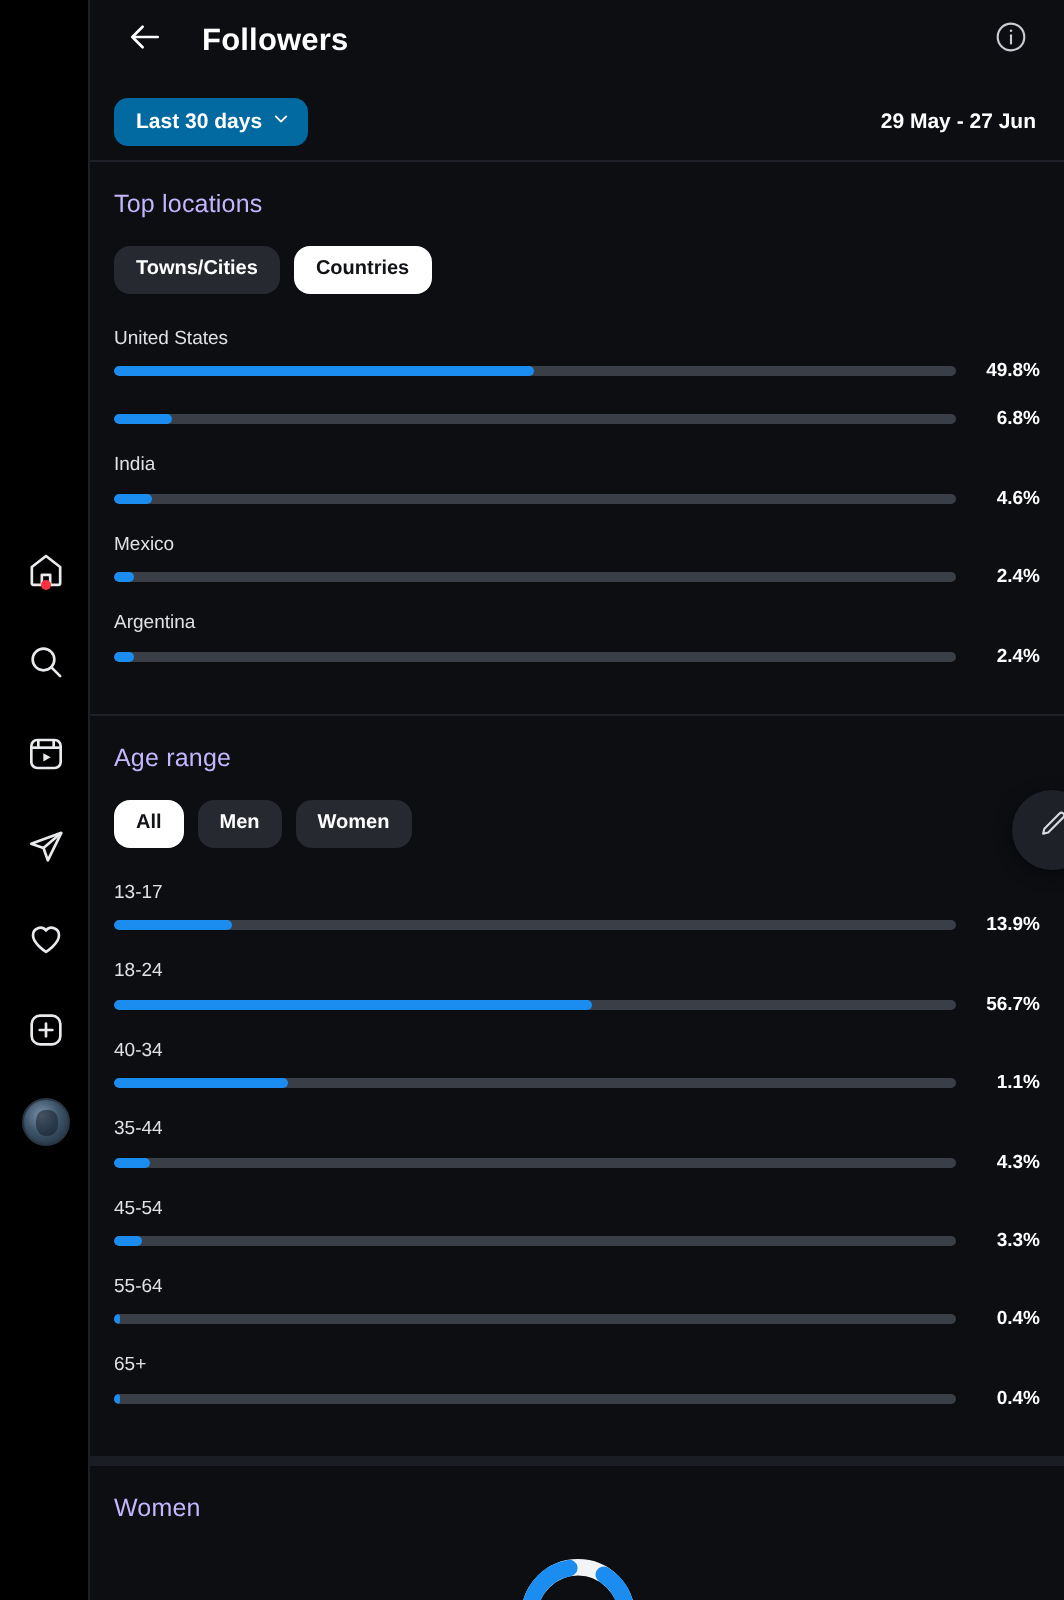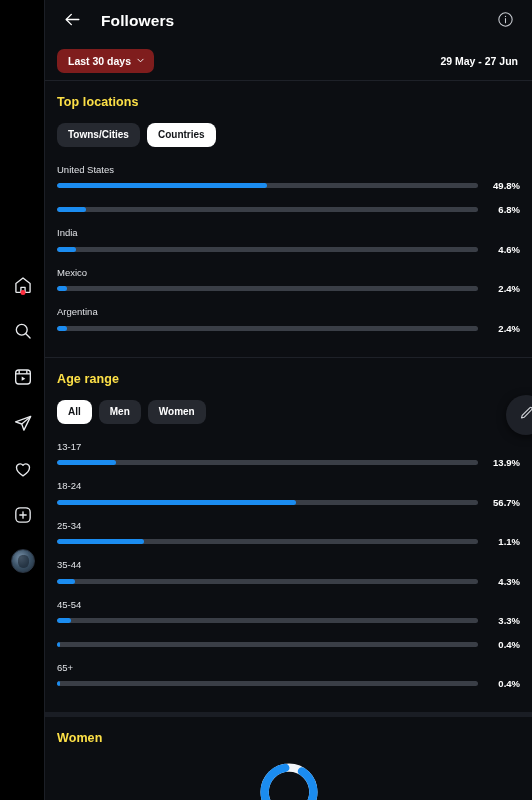--- a/index.html
+++ b/index.html
@@ -90,42 +90,42 @@
     cursor: pointer;
   }
 
   
   .filterbar {
     height: 38px;
     display: flex; align-items: center;
     padding: 0 12px 0 12px;
   }
   .range-pill {
-    background: #7f1d1d;
+    background: #0369a1;
     color: #ffffff;
     font-size: 10.5px; font-weight: bold;
     border-radius: 7px;
     padding: 6px 9px 6px 11px;
     display: inline-flex; align-items: center; gap: 5px;
     cursor: pointer;
     border: none;
     text-align: center;
   }
   .date-span {
     margin-left: auto;
     font-size: 10.5px; font-weight: bold; color: #ffffff;
     padding-right: 2px;
   }
 
   .divider-thin { height: 1px; background: #1e2128; width: 100%; }
   .divider-thick { height: 5px; background: #1a1d24; width: 100%; }
 
   .section { padding: 14px 12px 10px 12px; }
   .section-title {
-    font-size: 12.5px; font-weight: bold; color: #fde047;
+    font-size: 12.5px; font-weight: normal; color: #c4b5fd;
     margin-bottom: 14px;
     letter-spacing: 0.1px;
   }
 
   
   .seg-row { display: flex; gap: 7px; margin-bottom: 18px; }
   .seg {
     font-size: 10px; font-weight: bold;
     border-radius: 8px;
     padding: 7px 11px;
@@ -376,21 +376,21 @@
           <div class="bar-row">
             <div class="bar-label">18-24</div>
             <div class="bar-line">
               <div class="bar-track" style="background: rgb(58, 62, 70);">
                 <div class="bar-fill" style="background: rgb(27, 140, 240); width: 56.7%;"></div>
               </div>
               <div class="bar-pct">56.7%</div>
             </div>
           </div>
           <div class="bar-row">
-            <div class="bar-label">25-34</div>
+            <div class="bar-label">40-34</div>
             <div class="bar-line">
               <div class="bar-track" style="background: rgb(58, 62, 70);">
                 <div class="bar-fill" style="background: rgb(27, 140, 240); width: 20.6%;"></div>
               </div>
               <div class="bar-pct">1.1%</div>
             </div>
           </div>
           <div class="bar-row">
             <div class="bar-label">35-44</div>
             <div class="bar-line">
@@ -403,20 +403,21 @@
           <div class="bar-row">
             <div class="bar-label">45-54</div>
             <div class="bar-line">
               <div class="bar-track" style="background: rgb(58, 62, 70);">
                 <div class="bar-fill" style="background: rgb(27, 140, 240); width: 3.3%;"></div>
               </div>
               <div class="bar-pct">3.3%</div>
             </div>
           </div>
           <div class="bar-row">
+            <div class="bar-label">55-64</div>
             <div class="bar-line">
               <div class="bar-track" style="background: rgb(58, 62, 70);">
                 <div class="bar-fill" style="background: rgb(27, 140, 240); width: 0.4%;"></div>
               </div>
               <div class="bar-pct">0.4%</div>
             </div>
           </div>
           <div class="bar-row">
             <div class="bar-label">65+</div>
             <div class="bar-line">

